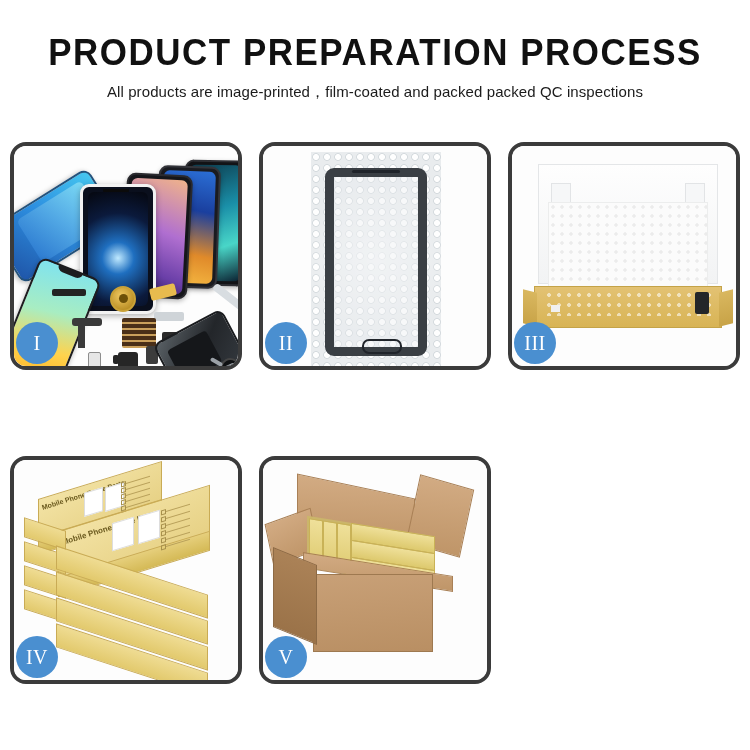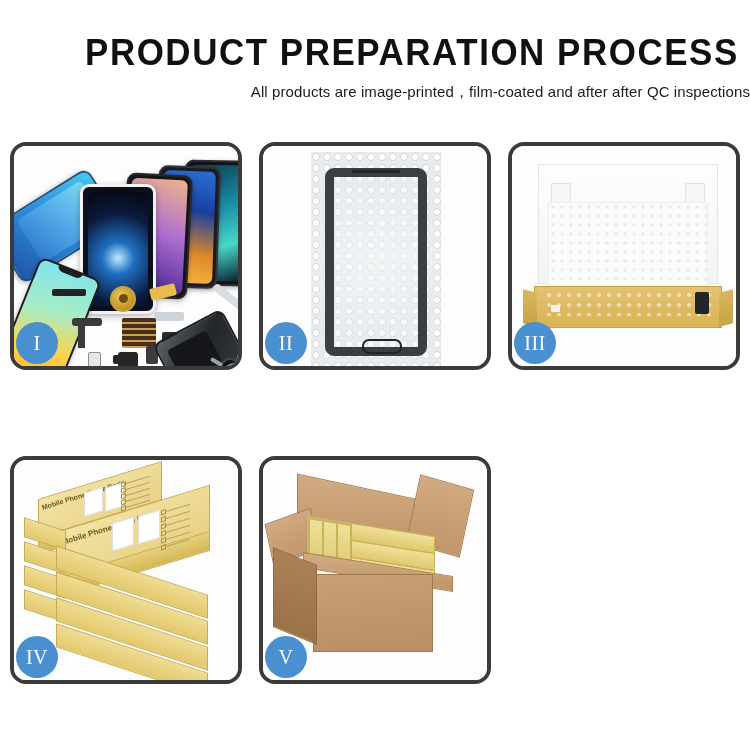--- a/index.html
+++ b/index.html
@@ -4,21 +4,21 @@
 <style>
   html,body{margin:0;padding:0;}
   body{
     width:750px;height:750px;background:#ffffff;
     font-family:"Liberation Sans","DejaVu Sans",sans-serif;
     overflow:hidden;position:relative;
   }
   .page{width:750px;height:750px;position:relative;}
 
   
-  .header{position:absolute;left:0;top:0;width:750px;text-align:right;}
+  .header{position:absolute;left:0;top:0;width:750px;text-align:center;}
   .title{
     font-size:36px;font-weight:700;color:#111;letter-spacing:1.6px;
     line-height:40px;margin-top:33px;white-space:nowrap;
     transform:scaleX(0.97);transform-origin:center;
   }
   .subtitle{
     font-size:15px;font-weight:400;color:#1b1b1b;letter-spacing:0.1px;
     line-height:20px;margin-top:9px;white-space:nowrap;
   }
 
@@ -154,21 +154,21 @@
   .tape{position:absolute;background:linear-gradient(180deg,rgba(210,180,140,.75),rgba(185,150,105,.7));}
   .seam{position:absolute;background:rgba(120,92,60,.35);}
 </style>
 </head>
 <body>
 
 <div class="page">
 
   <div class="header">
     <div class="title">PRODUCT PREPARATION PROCESS</div>
-    <div class="subtitle">All products are image-printed，film-coated and after after QC inspections</div>
+    <div class="subtitle">All products are image-printed，film-coated and packed packed QC inspections</div>
   </div>
 
   <div class="grid">
 
     <div class="cell c0">
       <div class="panel p1">
         <div class="photo">
           <div class="strip"></div>
           <div class="ph ph1">
               <i></i>

